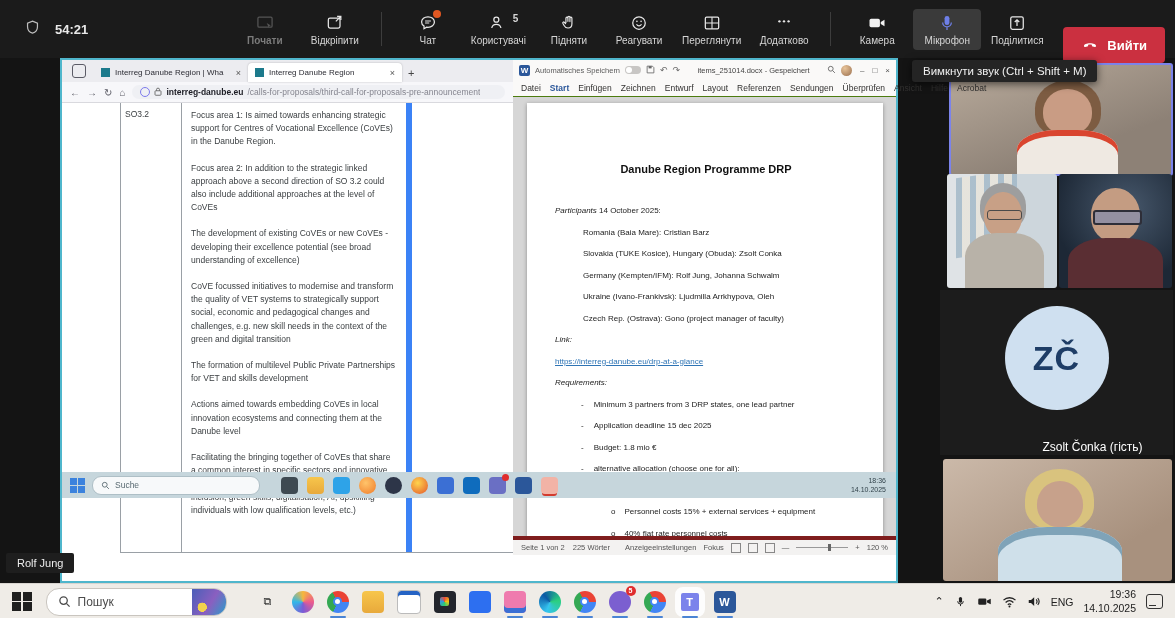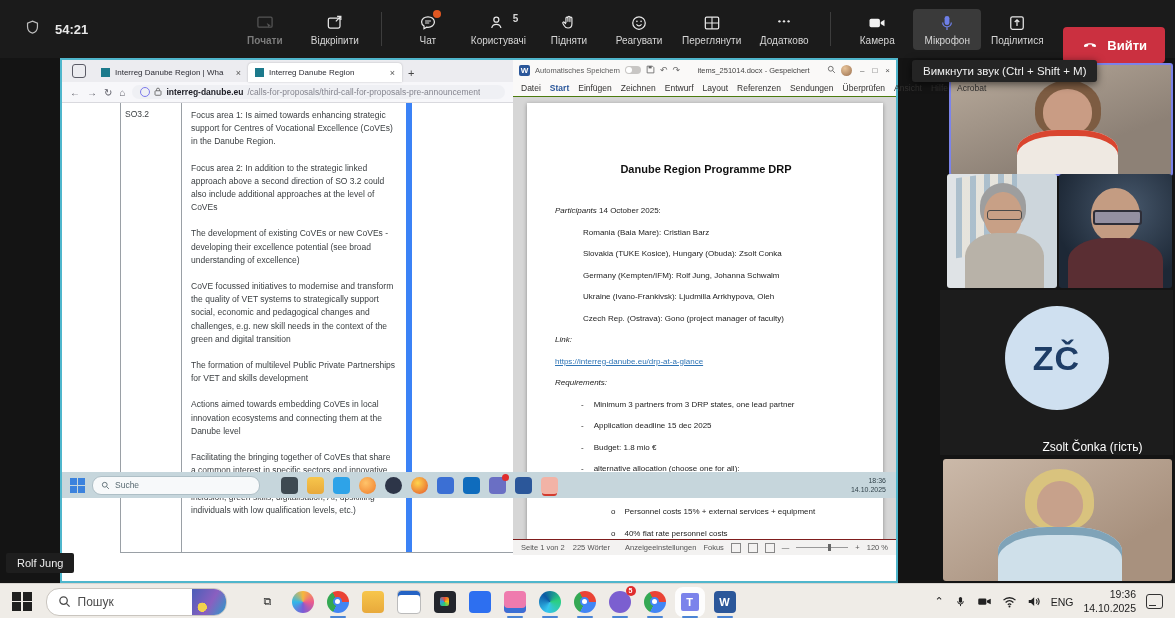--- a/index.html
+++ b/index.html
@@ -61,21 +61,21 @@
   .ww-doc{position:absolute;left:0;top:37px;right:0;bottom:15px;background:#d6d6d6;overflow:hidden;}
   .wpage{position:absolute;left:14px;top:6px;width:356px;height:600px;background:#fff;box-shadow:0 1px 4px rgba(0,0,0,.35);
          padding:46px 26px 0 28px;box-sizing:border-box;}
   .wdoc{font-size:8px;color:#222;}
   .wtitle{text-align:center;font-weight:bold;font-size:11px;margin:14px 0 30px 0;color:#111;}
   .dline{margin:0 0 9.5px 0;line-height:1.5;}
   .ind1{margin-left:28px;} .ind-req{margin-left:26px;display:flex;gap:10px;} .ind-sub{margin-left:56px;display:flex;gap:9px;}
   .it{font-style:italic;}
   .wlink{color:#2e74b5;text-decoration:underline;word-break:break-all;}
   .mk{flex:0 0 auto;}
-  .ww-status{position:absolute;left:0;bottom:0;right:0;height:15px;background:#f3f2f1;border-top:1px solid #7f1d1d;
+  .ww-status{position:absolute;left:0;bottom:0;right:0;height:15px;background:#f3f2f1;border-top:4px solid #7f1d1d;
              display:flex;align-items:center;gap:8px;padding:0 8px;font-size:7.5px;color:#555;}
   .ws-right{margin-left:auto;display:flex;align-items:center;gap:7px;}
   .vico{width:8px;height:8px;border:1px solid #888;}
   .zoomline{width:52px;height:1px;background:#999;position:relative;}
   .zoomline::after{content:"";position:absolute;left:60%;top:-3px;width:3px;height:7px;background:#666;}
   
   .sh-task{position:absolute;left:0;bottom:0;width:834px;height:26px;background:#c6d6dc;display:flex;align-items:center;gap:7px;padding:0 8px;box-sizing:border-box;}
   .winlogo{display:grid;grid-template-columns:7px 7px;grid-template-rows:7px 7px;gap:1px;}
   .winlogo i{background:#3b82dd;}
   .sh-search{width:150px;height:17px;background:rgba(255,255,255,.85);border:1px solid #aebfc6;border-radius:9px;

